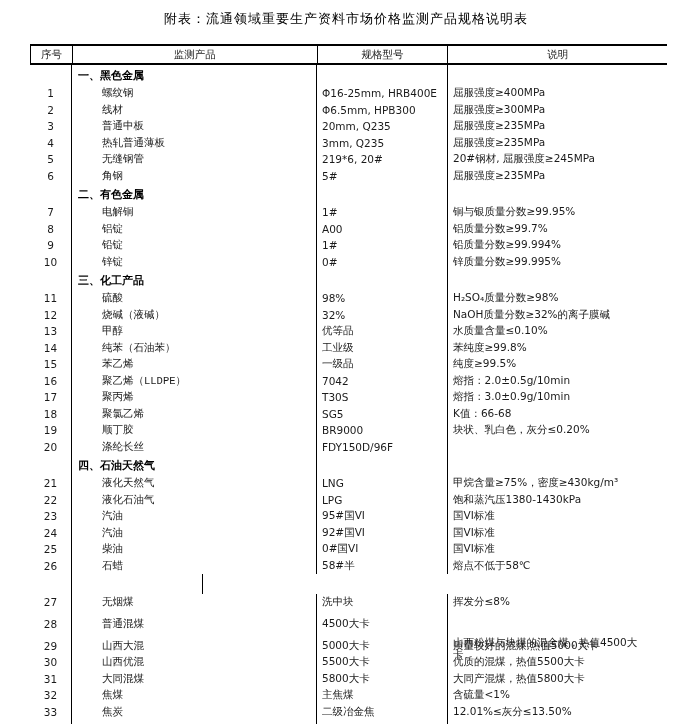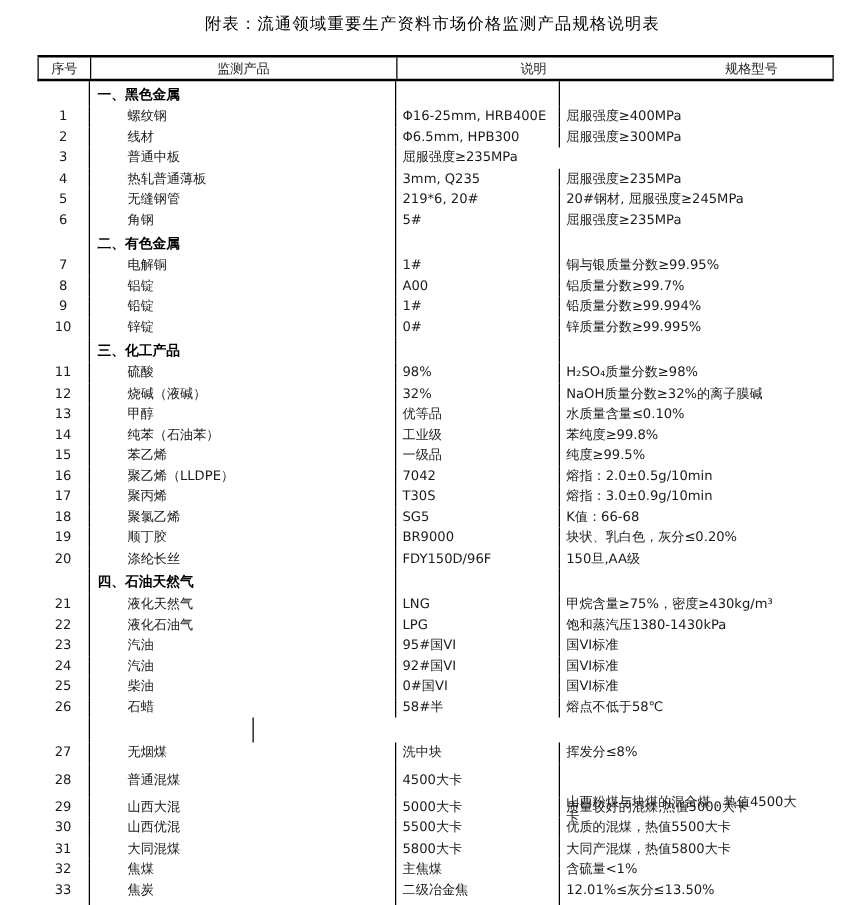--- a/index.html
+++ b/index.html
@@ -42,35 +42,35 @@
     overflow: hidden;
     white-space: nowrap;
   }
   .c1 { width: 42px;  justify-content: center; border-right: 1px solid #000; }
   .c2 { width: 245px; padding-left: 6px;  border-right: 1px solid #000; }
   .c3 { width: 131px; padding-left: 5px;  border-right: 1px solid #000; }
   .c4 { width: 219px; padding-left: 5px; }
   .item-row { height: 16.5px; }
   .cat-row  { height: 20px; }
   .cat-row .c2 { font-weight: bold; align-items: flex-end; padding-bottom: 2px; font-size: 11px; color:#000; }
-  .item-row .c2 { padding-left: 30px; }
+  .item-row .c2 { padding-left: 30px; font-family: Liberation Mono, monospace; }
   .tall { height: 27px; }
   .tall .c4 { white-space: normal; line-height: 12.5px; padding-right: 20px; margin-top: 48px; }
 </style>
 </head>
 <body>
 
 <div class="title">附表：流通领域重要生产资料市场价格监测产品规格说明表</div>
 
 <div class="spec-table">
   <div class="row hdr-row">
     <div class="cell c1">序号</div>
     <div class="cell c2" style="justify-content:center;padding-left:0;">监测产品</div>
+    <div class="cell c3" style="justify-content:center;padding-left:0;">规格型号</div>
     <div class="cell c4" style="justify-content:center;padding-left:0;">说明</div>
-    <div class="cell c3" style="justify-content:center;padding-left:0;">规格型号</div>
   </div>
   <div id="table-body">
       <div class="row cat-row">
         <div class="cell c1"></div>
         <div class="cell c2">一、黑色金属</div>
         <div class="cell c3"></div>
         <div class="cell c4"></div>
       </div>
       <div class="row item-row">
         <div class="cell c1">1</div>
@@ -80,20 +80,21 @@
       </div>
       <div class="row item-row">
         <div class="cell c1">2</div>
         <div class="cell c2">线材</div>
         <div class="cell c3">Φ6.5mm, HPB300</div>
         <div class="cell c4">屈服强度≥300MPa</div>
       </div>
       <div class="row item-row">
         <div class="cell c1">3</div>
         <div class="cell c2">普通中板</div>
+        <div class="cell c3">20mm, Q235</div>
         <div class="cell c4">屈服强度≥235MPa</div>
       </div>
       <div class="row item-row">
         <div class="cell c1">4</div>
         <div class="cell c2">热轧普通薄板</div>
         <div class="cell c3">3mm, Q235</div>
         <div class="cell c4">屈服强度≥235MPa</div>
       </div>
       <div class="row item-row">
         <div class="cell c1">5</div>
@@ -194,21 +195,20 @@
       <div class="row item-row">
         <div class="cell c1">19</div>
         <div class="cell c2">顺丁胶</div>
         <div class="cell c3">BR9000</div>
         <div class="cell c4">块状、乳白色，灰分≤0.20%</div>
       </div>
       <div class="row item-row">
         <div class="cell c1">20</div>
         <div class="cell c2">涤纶长丝</div>
         <div class="cell c3">FDY150D/96F</div>
-        <div class="cell c4">150旦,AA级</div>
       </div>
       <div class="row cat-row">
         <div class="cell c1"></div>
         <div class="cell c2">四、石油天然气</div>
         <div class="cell c3"></div>
         <div class="cell c4"></div>
       </div>
       <div class="row item-row">
         <div class="cell c1">21</div>
         <div class="cell c2">液化天然气</div>

